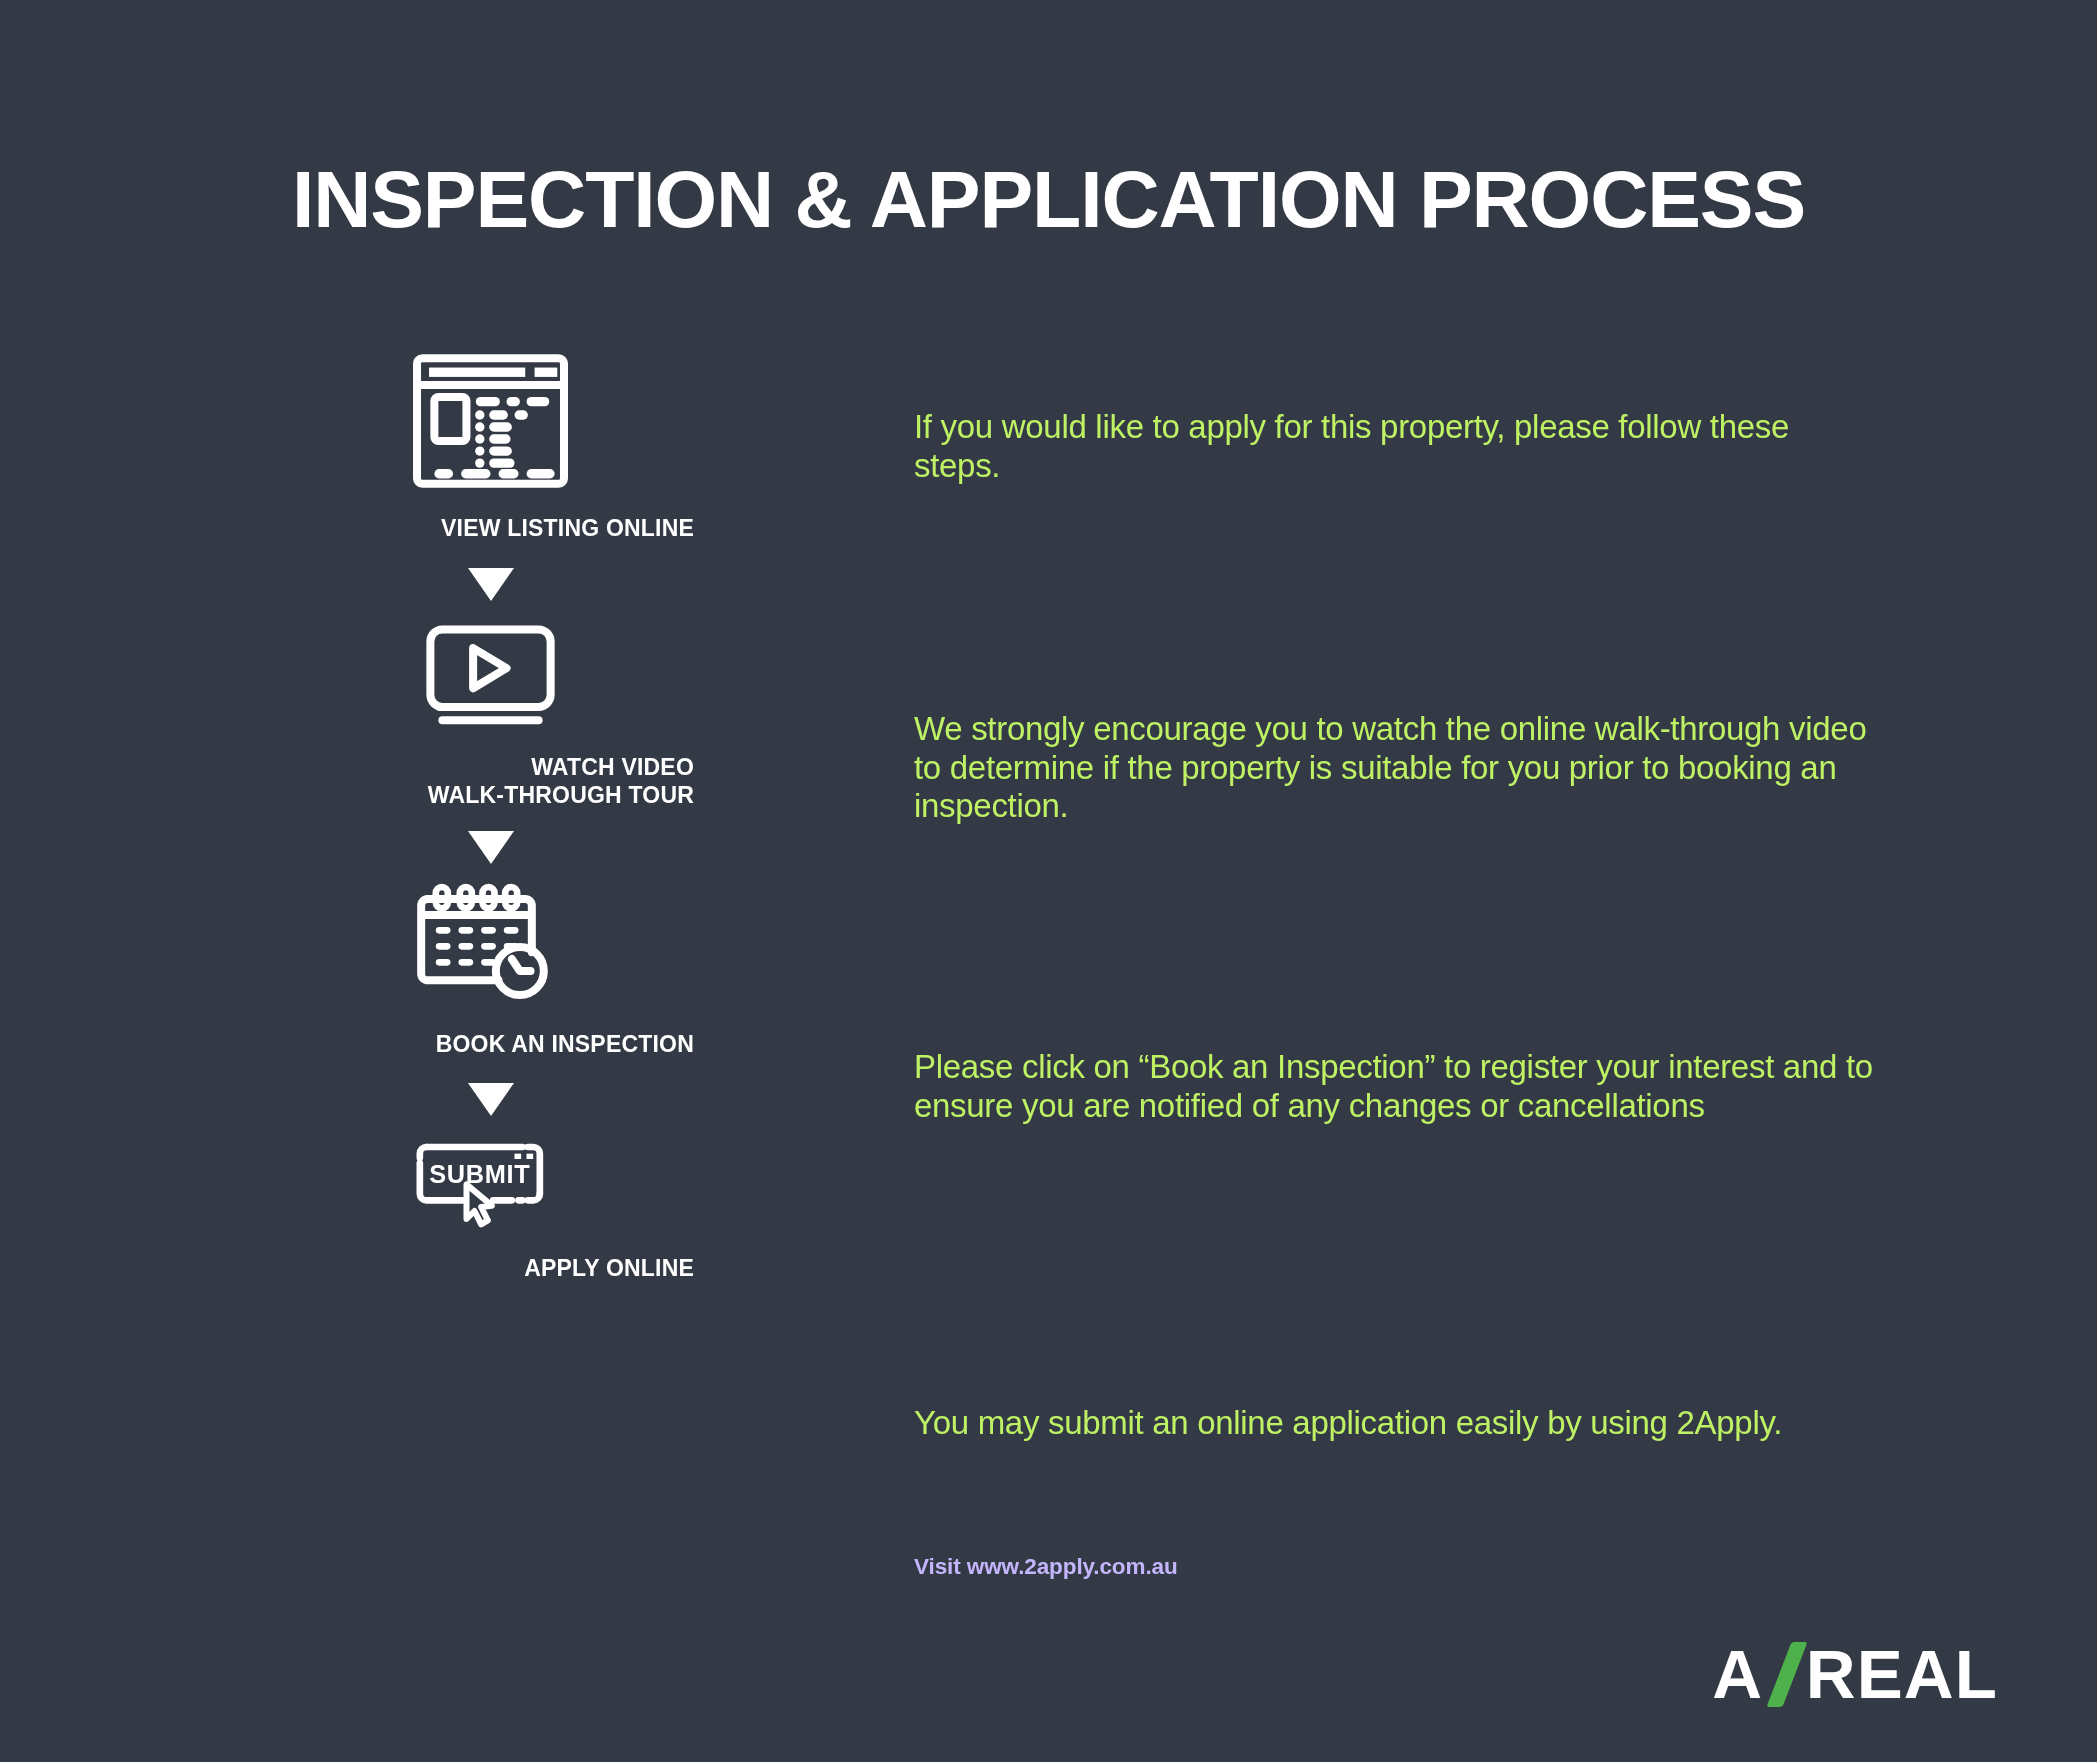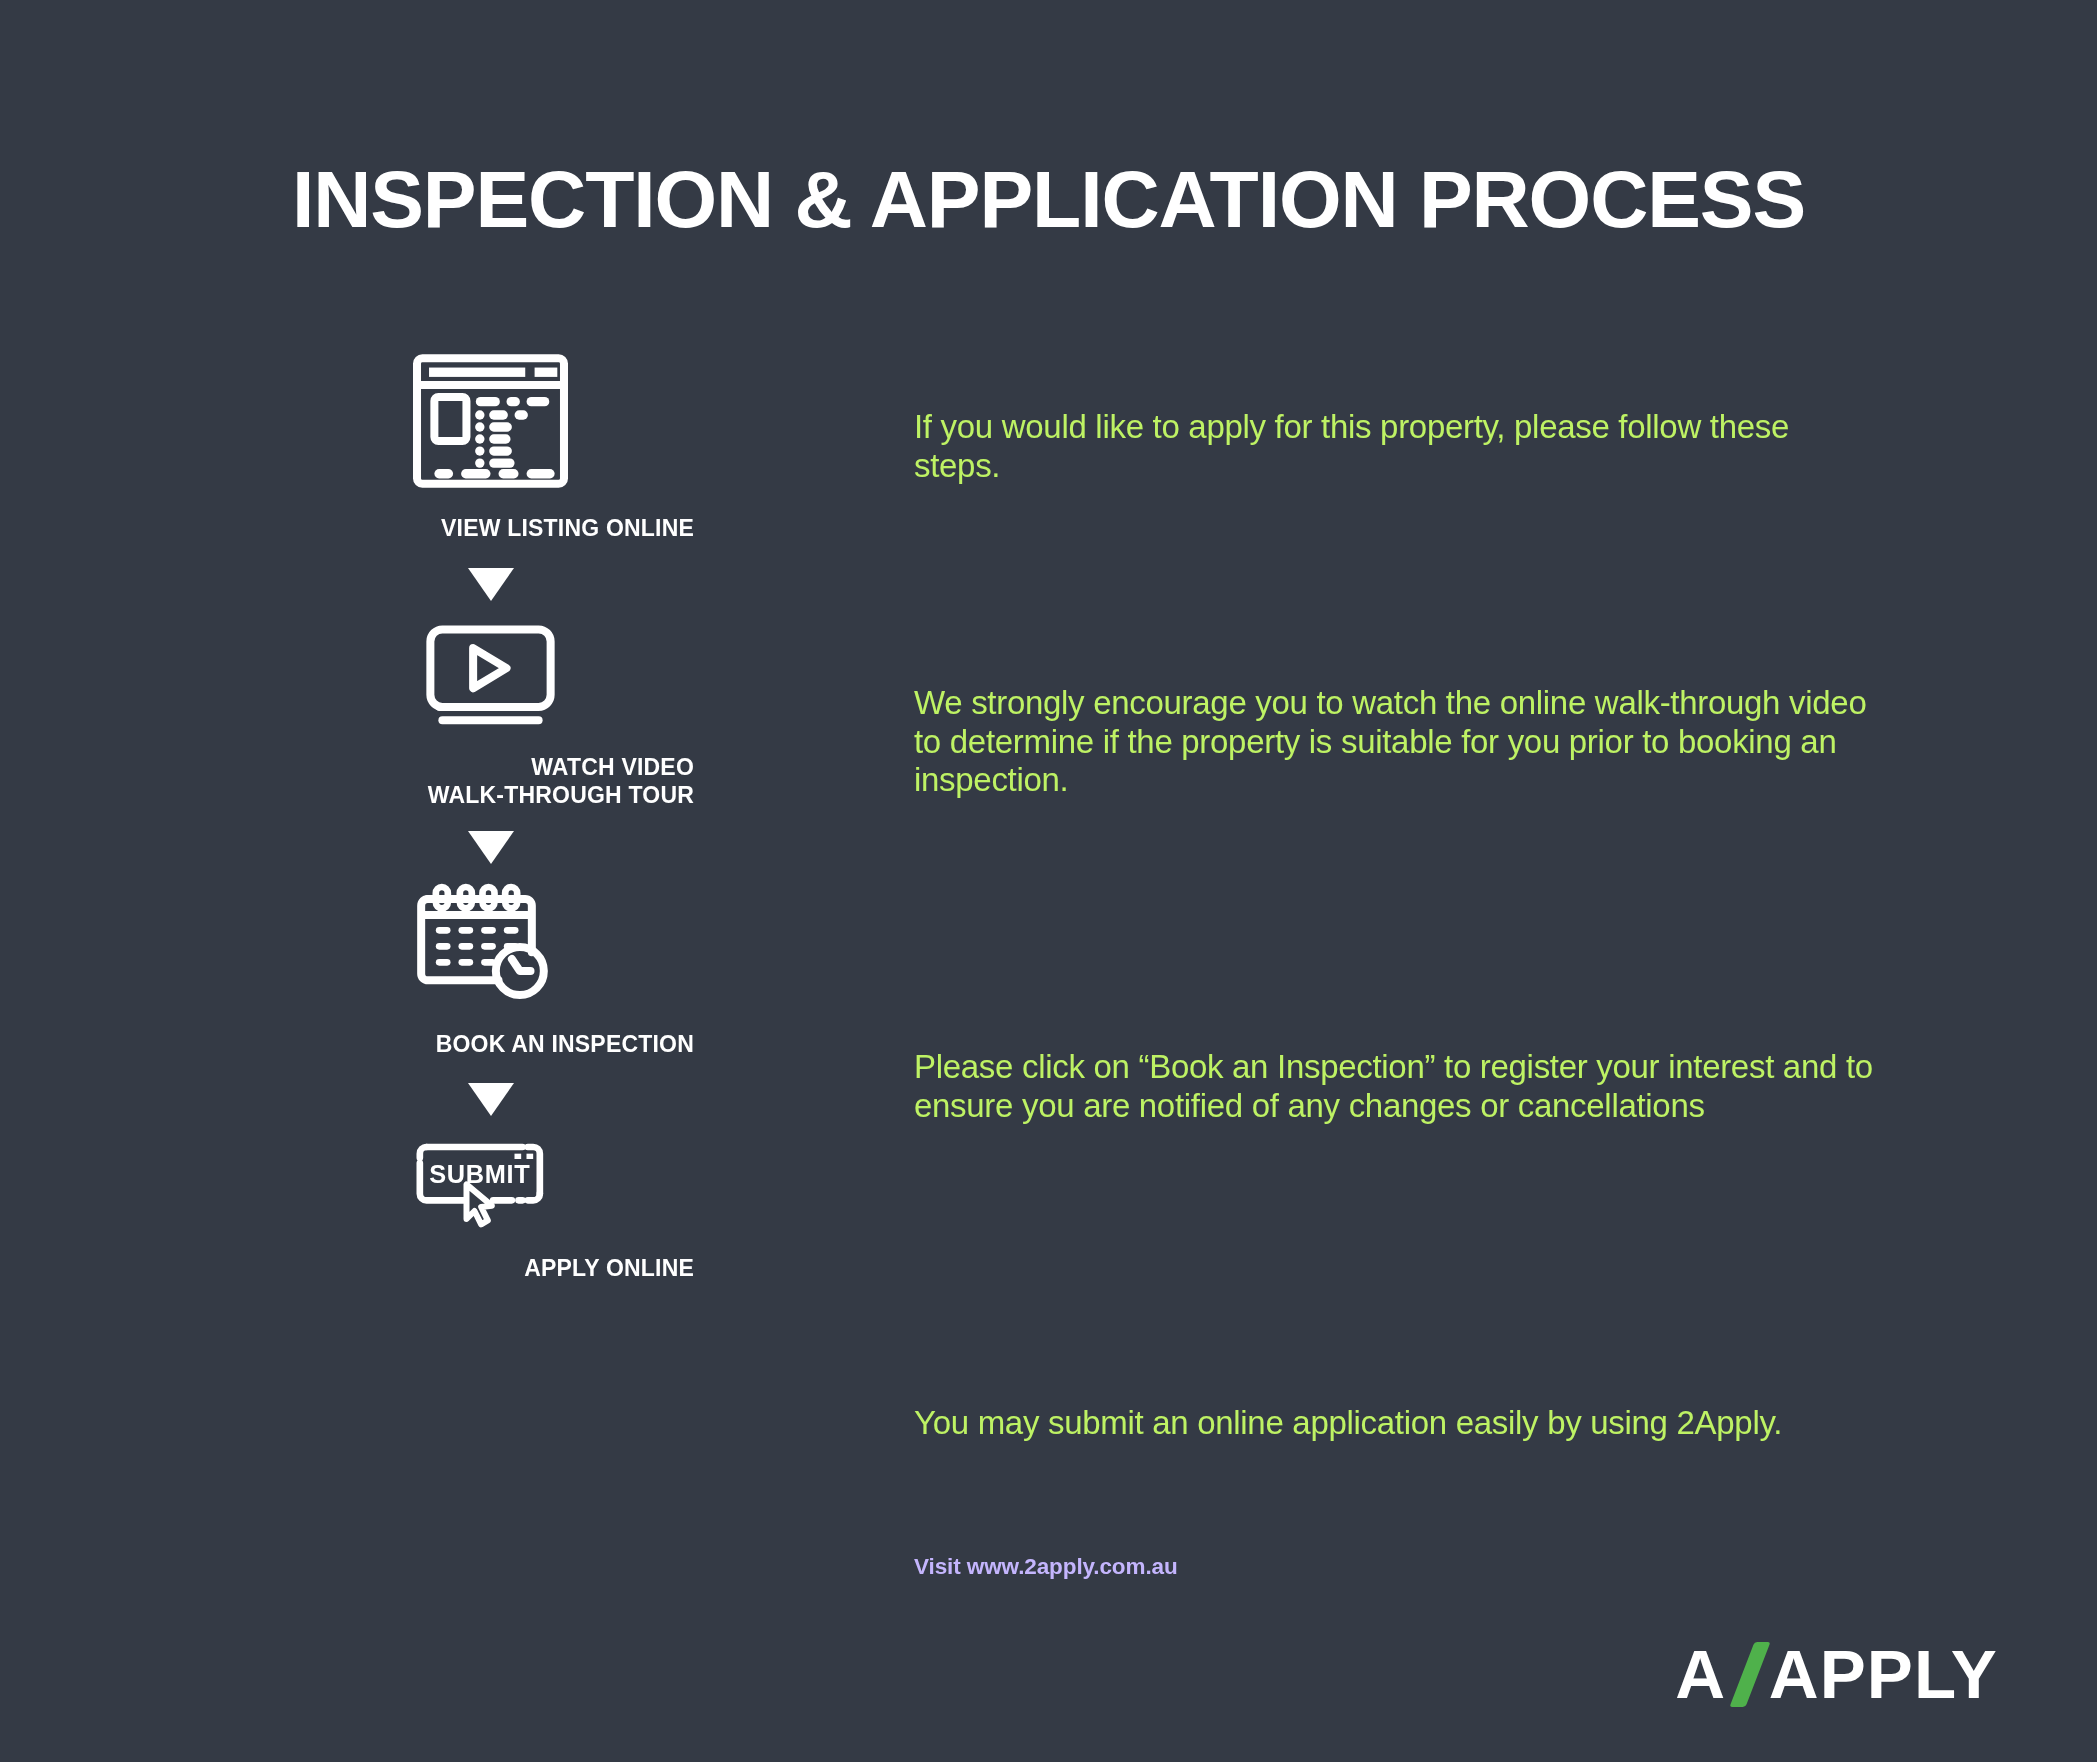--- a/index.html
+++ b/index.html
@@ -64,21 +64,21 @@
   .copy{
     position:absolute;
     left:914px;
     width:959px;
     color:#bef264;
     font-size:33px;
     line-height:1.17;
     letter-spacing:-0.3px;
   }
   .copy.p1{ top:408px; }
-  .copy.p2{ top:684px; }
+  .copy.p2{ top:710px; }
   .copy.p3{ top:1048px; }
   .copy.p4{ top:1404px; }
 
   .visit{
     position:absolute;
     left:914px;
     top:1554px;
     color:#c4b5fd;
     font-size:22.5px;
     font-weight:bold;
@@ -239,17 +239,17 @@
 
   <div class="copy p1">If you would like to apply for this property, please follow these steps.</div>
   <div class="copy p2">We strongly encourage you to watch the online walk-through video to determine if the property is suitable for you prior to booking an inspection.</div>
   <div class="copy p3">Please click on “Book an Inspection” to register your interest and to ensure you are notified of any changes or cancellations</div>
   <div class="copy p4">You may submit an online application easily by using 2Apply.</div>
   <div class="visit">Visit www.2apply.com.au</div>
 
   <div class="logo">
     <span>A</span>
     <span class="slash"></span>
-    <span>APPLY</span>
+    <span>REAL</span>
   </div>
 
 </div>
 
 
 </body></html>

